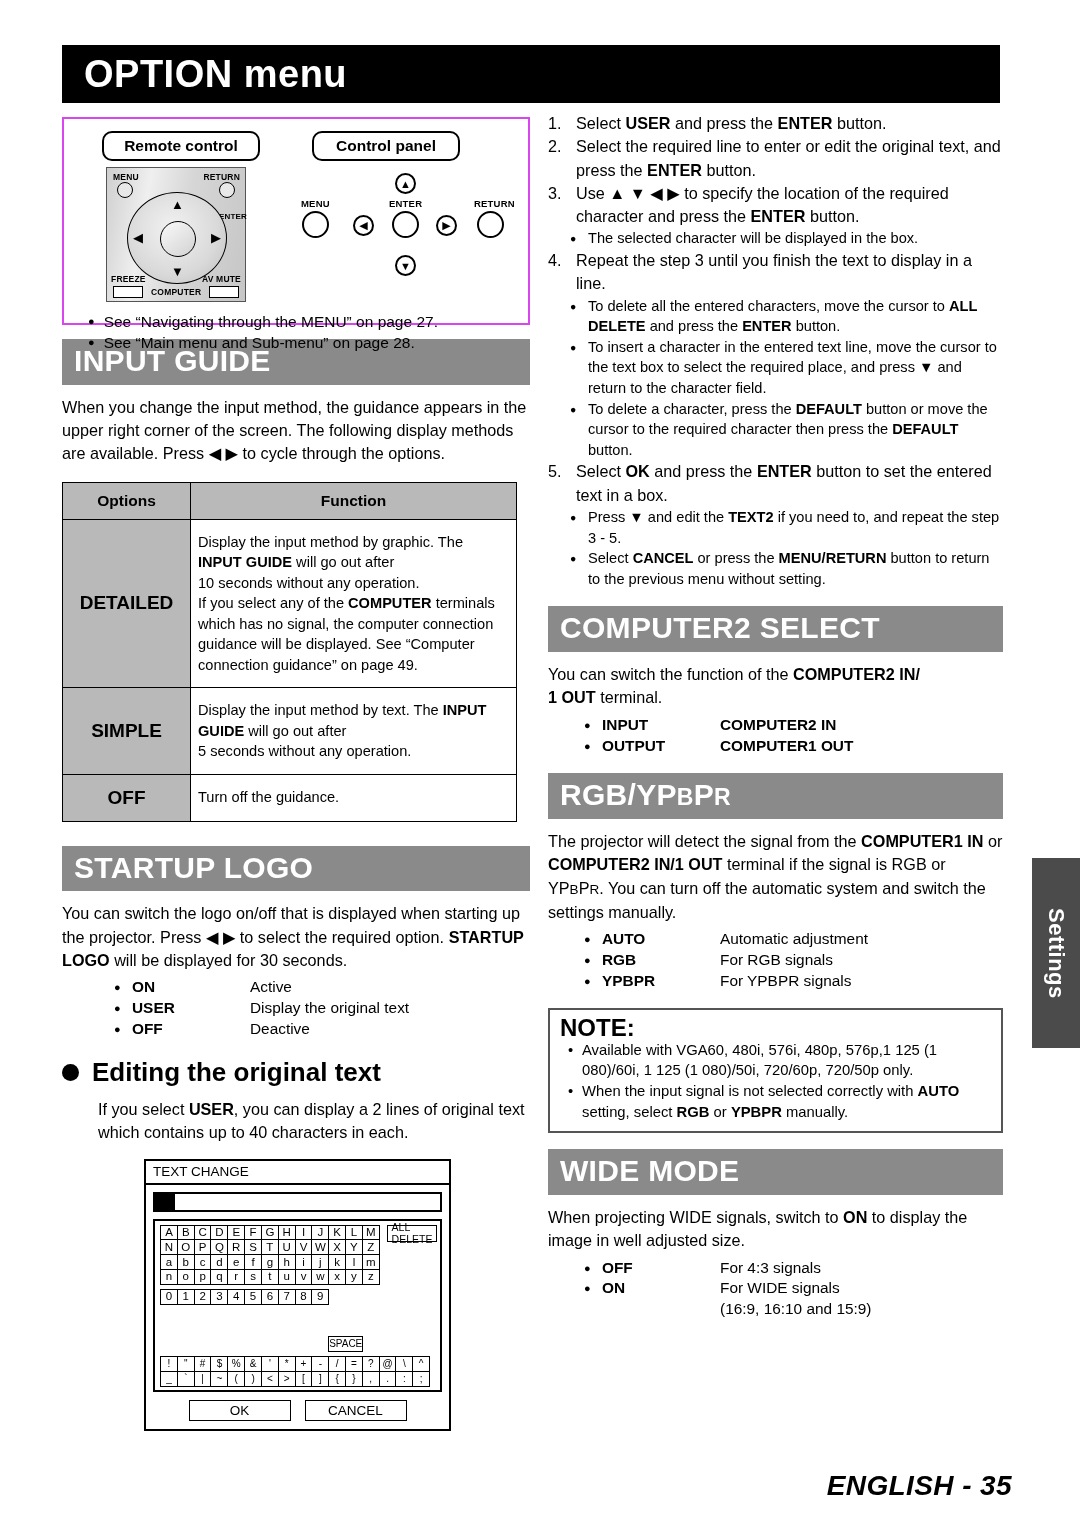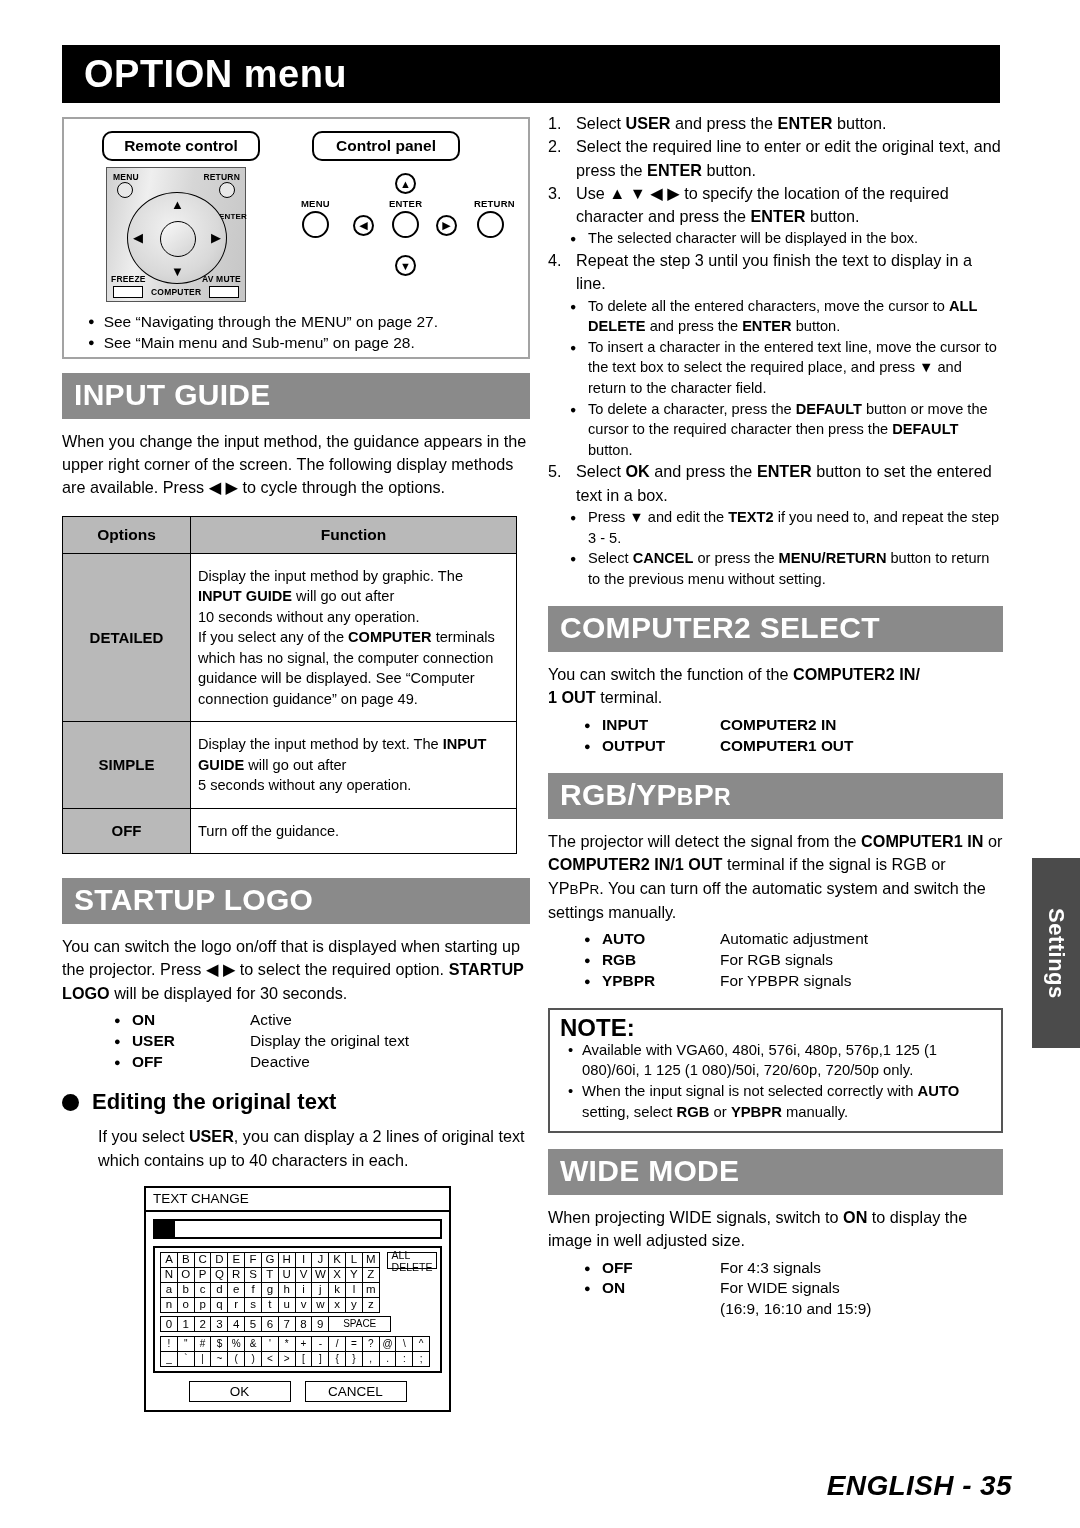--- a/index.html
+++ b/index.html
@@ -23,22 +23,22 @@
     color:#fff; font-size:38px; font-weight:bold; letter-spacing:0.5px;
     margin-left:22px; line-height:1;
   }
 
   
   .col-left{ position:absolute; left:62px; top:117px; width:468px; }
   .col-right{ position:absolute; left:548px; top:112px; width:455px; }
 
   
   .navbox{
-    border:2px solid #a3a3a3; padding:10px 12px 4px 12px;
-    width:468px; height:242px; position:relative;
+    border:2px solid #d946ef; padding:10px 12px 4px 12px;
+    width:468px; height:208px; position:relative;
   }
   .pill{
     display:inline-block; border:2px solid #000; border-radius:10px;
     font-size:15.5px; font-weight:bold; padding:4px 16px; text-align:center;
     background:#fff;
   }
   .pill-remote{ position:absolute; left:38px; top:12px; width:158px; }
   .pill-panel{ position:absolute; left:248px; top:12px; width:148px; }
 
   
@@ -96,39 +96,39 @@
   table.opt{
     border-collapse:collapse; width:455px; margin-top:16px;
     font-size:14.6px;
   }
   table.opt th{
     background:#b9b9b9; border:1.5px solid #000; font-weight:bold;
     font-size:15.5px; padding:9px 4px; text-align:center;
   }
   table.opt td{ border:1.5px solid #000; padding:12px 7px; vertical-align:middle; }
   table.opt td.opt-name{
-    background:#b9b9b9; text-align:center; font-weight:bold; font-size:15px;
+    background:#b9b9b9; text-align:center; font-weight:bold; font-size:19px;
     width:128px;
   }
   table.opt td.fn{ line-height:20.5px; }
 
   
   .vlist{ margin-top:5px; margin-left:52px; }
   .vrow{ display:flex; font-size:15.4px; line-height:20.8px; }
   .vrow .bul{ width:18px; font-size:11px; }
   .vrow .k{ width:118px; font-weight:bold; }
   .vrow .v{ flex:1; }
 
   
   .subhead{ display:flex; align-items:center; margin-top:17px; }
   .subhead .dot{
     width:17px; height:17px; border-radius:50%; background:#000;
     margin-right:13px; flex:none;
   }
-  .subhead .t{ font-size:22px; font-weight:bold; }
+  .subhead .t{ font-size:26px; font-weight:bold; }
 
   
   .tc{
     margin-top:14px; margin-left:82px; width:307px;
     border:2px solid #000; background:#fff; padding:0;
   }
   .tc-title{
     font-size:13.5px; padding:3px 7px 4px 7px; border-bottom:2px solid #000;
   }
   .tc-body{ padding:7px 7px 8px 7px; }
@@ -138,21 +138,21 @@
   }
   .tc-caret{ width:20px; background:#000; }
   .tc-keys{ border:2px solid #000; padding:4px 5px 5px 5px; }
   .krow{ display:flex; margin-bottom:0px; }
   .key{
     border:1.2px solid #000; width:18px; height:16px;
     display:flex; align-items:center; justify-content:center;
     font-size:11.5px; margin-right:-1.2px; margin-bottom:-1.2px;
     background:#fff; line-height:1;
   }
-  .key.wide{ width:auto; padding:0 14px; }
+  .key.wide{ width:auto; padding:0 0;margin-top:47px; }
   .key.small{ font-size:10px; }
   .alldel{
     border:1.4px solid #000; font-size:10.5px; padding:1px 4px;
     height:17px; display:flex; align-items:center; margin-left:8px;
   }
   .grp-gap{ height:5px; }
   .tc-foot{ display:flex; justify-content:center; gap:14px; margin-top:8px; }
   .tc-btn{
     border:1.6px solid #000; font-size:13.5px; padding:2px 0;
     width:102px; text-align:center;

